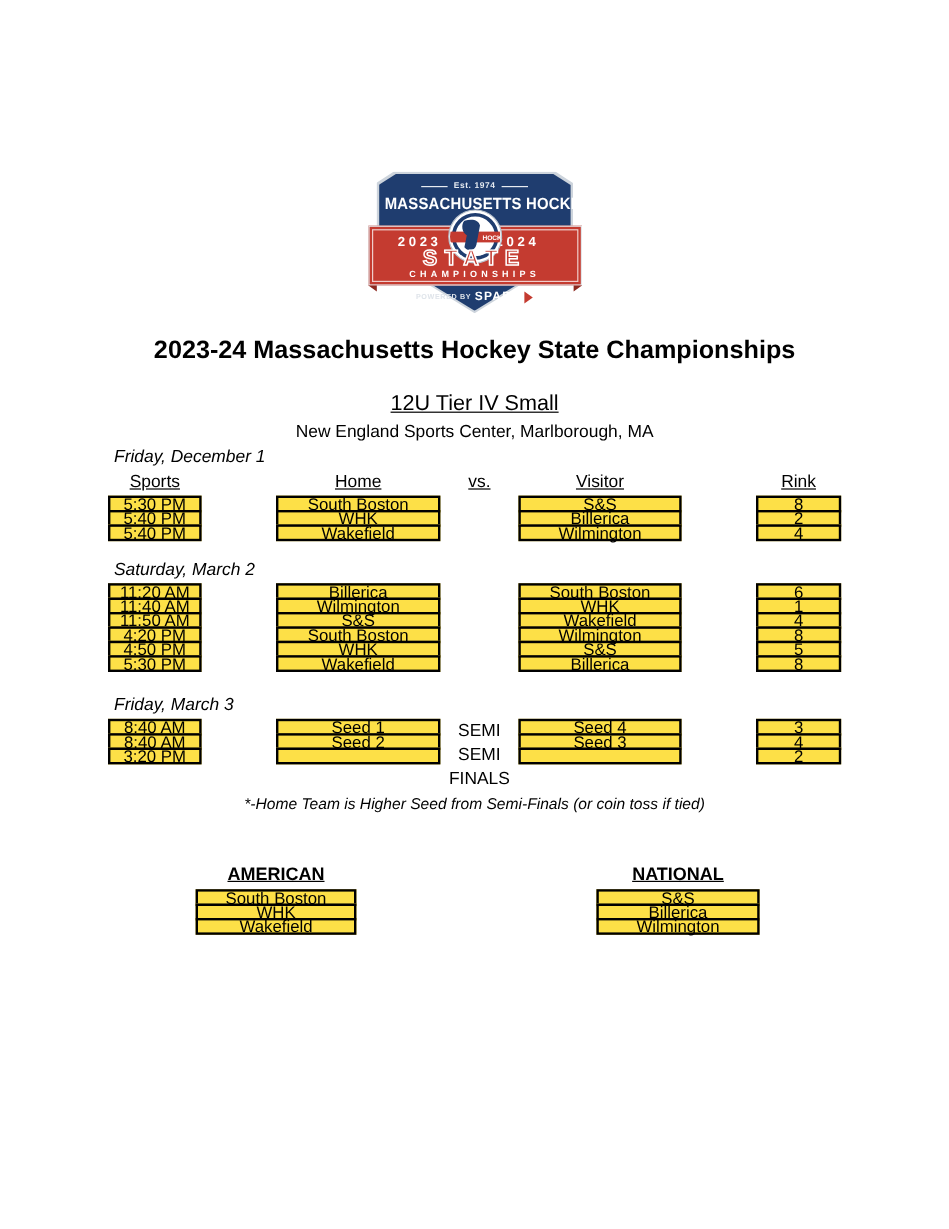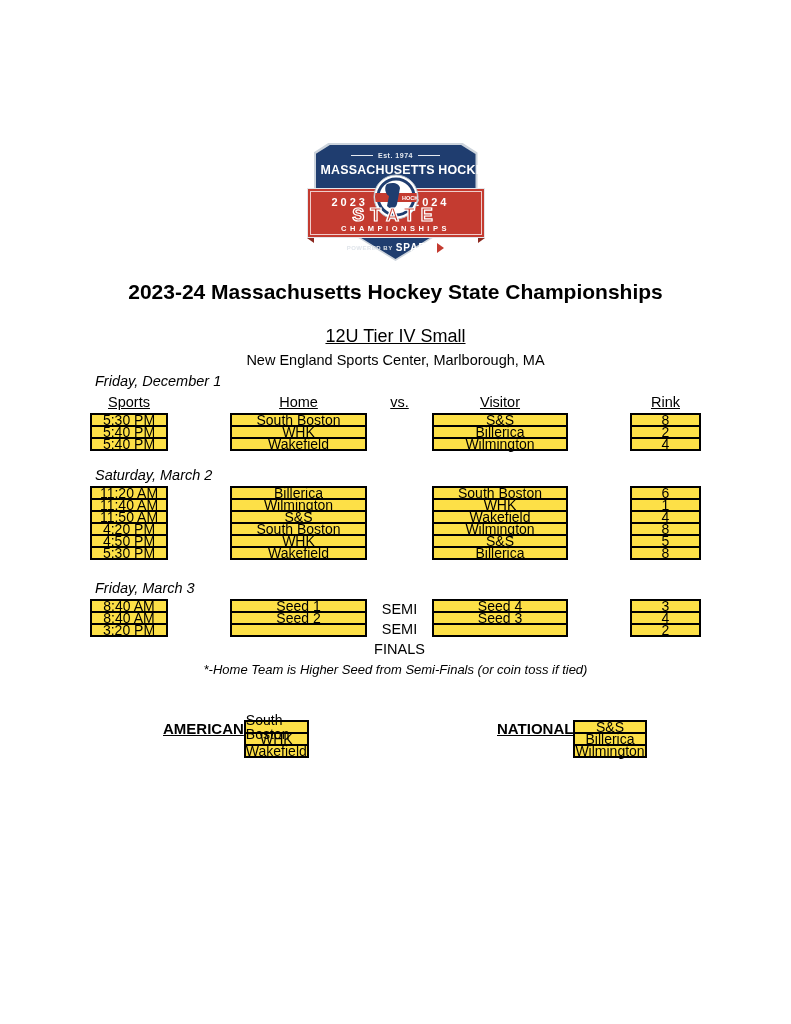--- a/index.html
+++ b/index.html
@@ -94,21 +94,21 @@
     height:20px; display:flex; align-items:center; justify-content:center;
     font-size:14.5px;
   }
   .sec-friday { margin-top:4px; }
   .sec-saturday { margin-top:16px; }
   .sec-sunday { margin-top:20px; }
   .footnote { margin-top:3px; text-align:center; font-style:italic; font-size:13px; line-height:16px; }
 
   
   .pools { display:flex; margin-top:42px; }
-  .pool { display:flex; flex-direction:row; }
+  .pool { display:flex; flex-direction:column; }
   .pool-american { margin-left:163px; width:134px; }
   .pool-national { margin-left:200px; width:136px; }
   .pool-title {
     text-align:center; font-weight:bold; font-size:15px; line-height:18px;
     text-decoration:underline; margin-bottom:3px;
   }
 </style>
 </head>
 <body>
 

